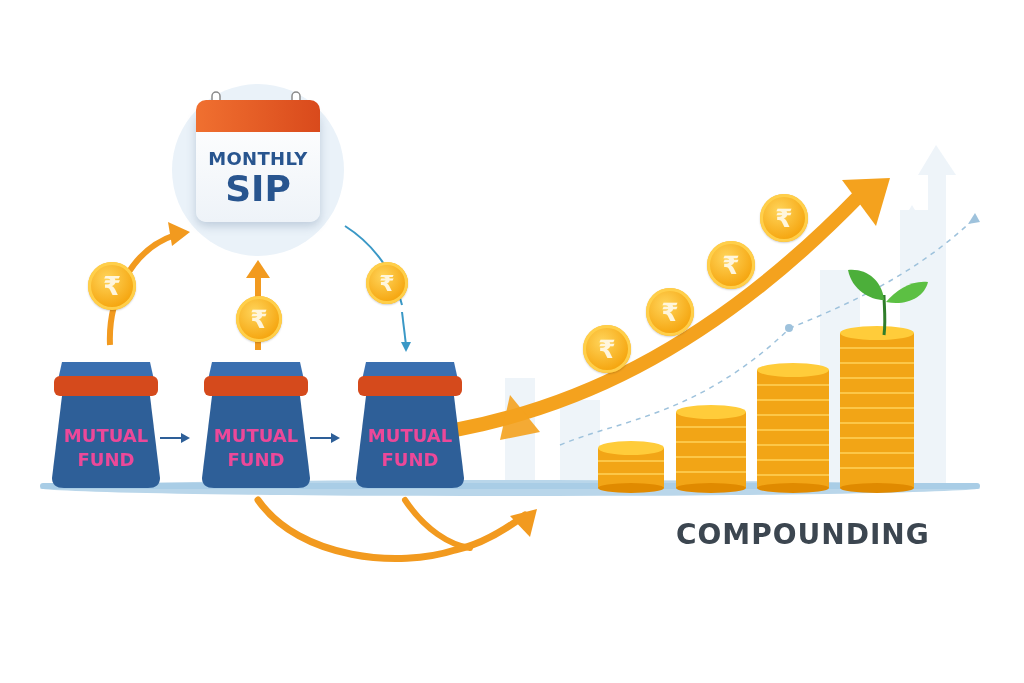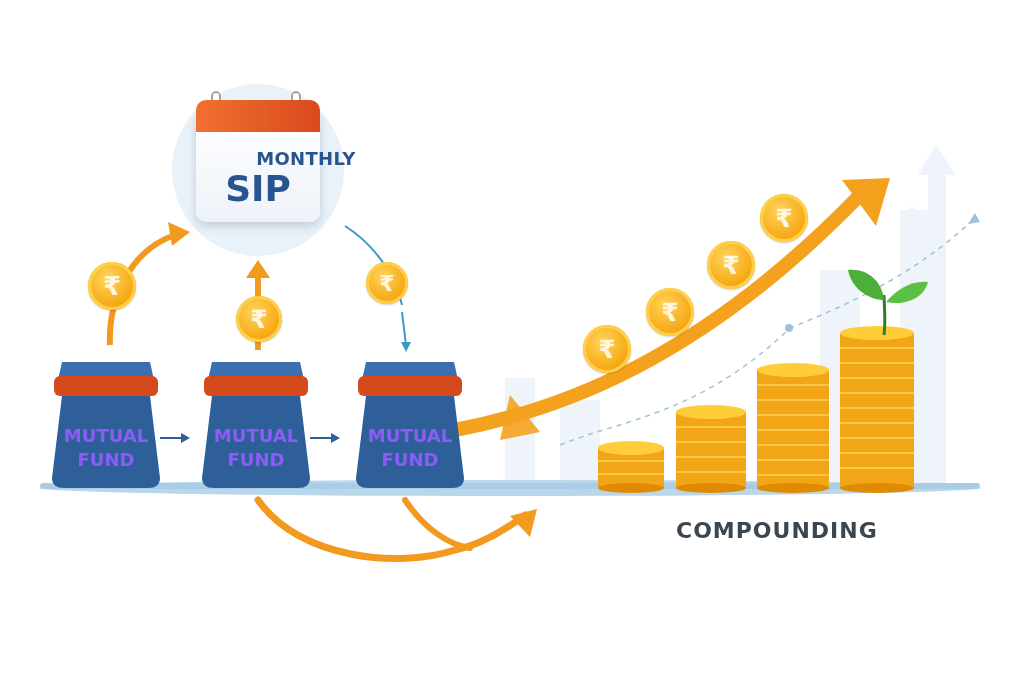--- a/index.html
+++ b/index.html
@@ -1,23 +1,23 @@
 <!DOCTYPE html>
 <html><head>
 <meta charset="utf-8">
 <style>
   html, body { margin:0; padding:0; }
   body { width:1024px; height:683px; background:#ffffff; position:relative; overflow:hidden; font-family:"DejaVu Sans", sans-serif; }
   svg.layer { position:absolute; left:0; top:0; width:1024px; height:683px; }
   .cal-card { position:absolute; left:196px; top:110px; width:124px; height:112px; background:linear-gradient(#ffffff,#eef3f8); border-radius:10px; box-shadow:0 4px 10px rgba(60,90,130,.25); }
   .cal-top { position:absolute; left:196px; top:100px; width:124px; height:32px; background:linear-gradient(90deg,#f07030,#d94a1c); border-radius:10px 10px 0 0; }
-  .cal-title1 { position:absolute; left:196px; top:148px; width:124px; text-align:center; color:#28558f; font-weight:bold; font-size:18px; letter-spacing:0.3px;padding-left:48px; }
+  .cal-title1 { position:absolute; left:196px; top:148px; width:124px; text-align:center; color:#28558f; font-weight:bold; font-size:18px; letter-spacing:0.3px; }
   .cal-title2 { position:absolute; left:196px; top:168px; width:124px; text-align:center; color:#28558f; font-weight:bold; font-size:36px; }
-  .fund-label { position:absolute; text-align:center; color:#8b5cf6; font-weight:bold; font-size:18px; line-height:24px; width:110px; }
-  .comp-label { position:absolute; left:676px; top:518px; color:#3c4650; font-weight:bold; font-size:22px; letter-spacing:1px; }
+  .fund-label { position:absolute; text-align:center; color:#ec4899; font-weight:bold; font-size:18px; line-height:24px; width:110px; }
+  .comp-label { position:absolute; left:676px; top:518px; color:#3c4650; font-weight:bold; font-size:28px; letter-spacing:1px; }
   .coin { position:absolute; border-radius:50%; background:radial-gradient(circle at 40% 35%,#ffd45a,#f5a50f 70%,#e08a00); box-shadow:inset 0 0 0 3px #ffcf4a, 0 1px 2px rgba(0,0,0,.2); display:flex; align-items:center; justify-content:center; color:#fff6dd; font-weight:bold; font-family:"DejaVu Sans", sans-serif; }
 </style>
 </head>
 <body>
 
 <svg class="layer" viewBox="0 0 1024 683">
 
   <circle cx="258" cy="170" r="86" fill="#eaf2f9"></circle>
 
   <g opacity="0.35" fill="#cfe0ef">

